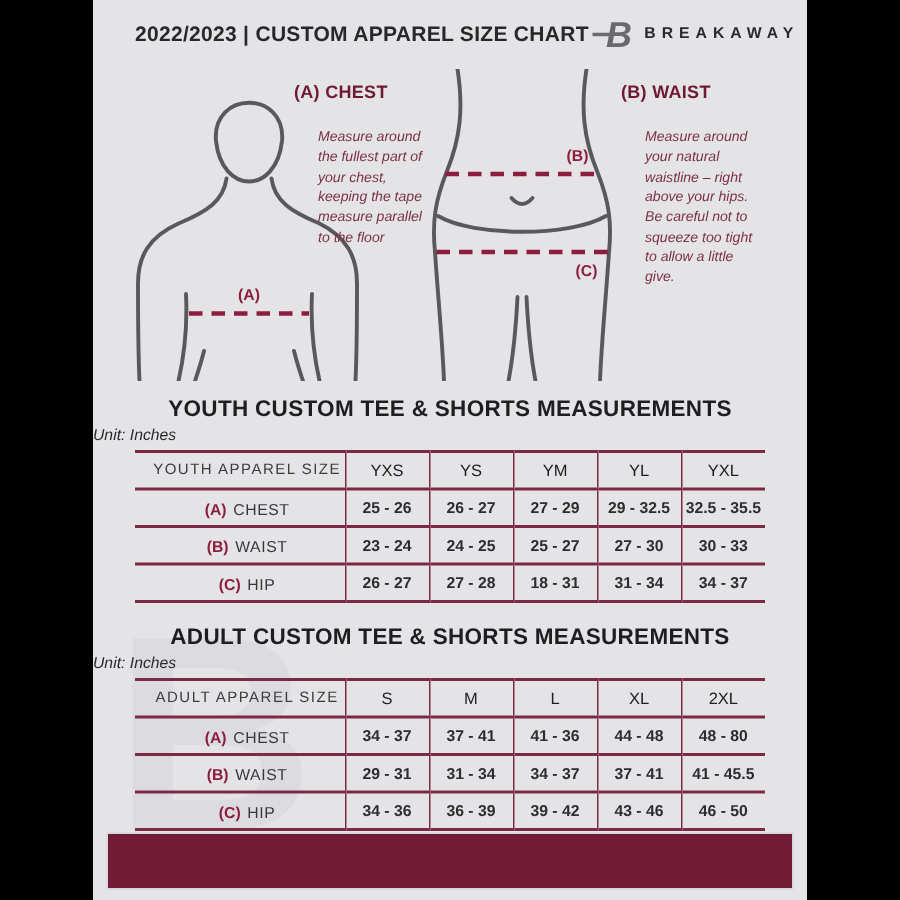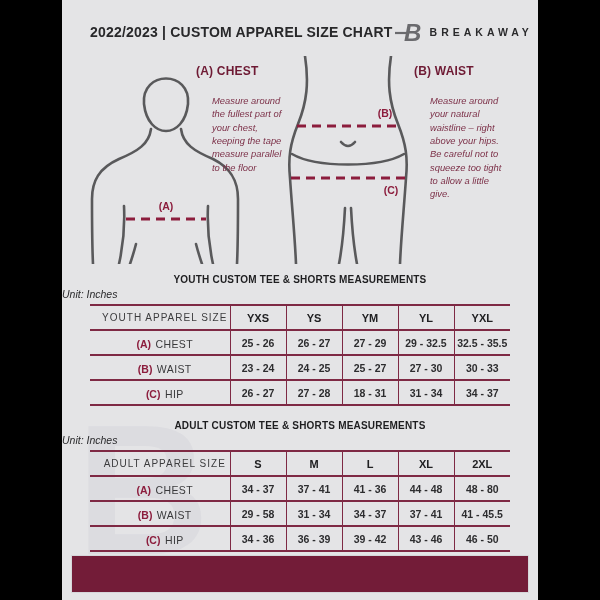--- a/index.html
+++ b/index.html
@@ -23,21 +23,21 @@
   .watermark{
     position:absolute;left:14px;top:398px;z-index:0;
     font-size:185px;line-height:1;font-weight:bold;color:#dcdce0;
     user-select:none;
   }
   .content{position:relative;z-index:1;}
 
   
   .m-header{
     display:flex;justify-content:space-between;align-items:center;
-    padding:18px 26px 0 28px;height:28px;
+    padding:8px 26px 0 28px;height:28px;
   }
   .doc-title{
     font-size:14px;font-weight:bold;letter-spacing:.2px;color:#28282a;
     white-space:nowrap;
   }
   .brand{display:flex;align-items:center;gap:5px;}
   .brand-name{
     font-size:10.5px;font-weight:bold;letter-spacing:4px;color:#2a2a2c;
   }
 
@@ -56,42 +56,42 @@
   }
   .instr p{
     margin:16px;font-size:9.4px;font-style:italic;color:#7c3048;line-height:1.42;
   }
   .instr-chest{left:134px;top:8px;width:104px;}
   .instr-waist{left:352px;top:8px;width:110px;}
   .instr-hips{left:352px;top:110px;width:118px;}
 
   
   .section-title{
-    margin:0;text-align:center;font-size:10px;font-weight:bold;
+    margin:0;text-align:center;font-size:15px;font-weight:bold;
     letter-spacing:.2px;color:#1e1e20;
   }
   .section-title.youth{margin-top:10px;}
   .section-title.adult{margin-top:14px;}
   .unit-line{
     margin:3px 0 4px 0;text-align:left;font-size:10.5px;font-style:italic;color:#29292b;
   }
   .sizes-table{
     width:420px;margin:0 28px;border-collapse:collapse;table-layout:fixed;
     background:transparent;
   }
   .sizes-table th,.sizes-table td{
     height:23px;padding:0;border-top:2px solid var(--tb);text-align:center;
   }
   .sizes-table tr:last-child td{border-bottom:2px solid var(--tb);}
   .sizes-table th:not(:first-child),.sizes-table td:not(:first-child){
     border-left:1.5px solid var(--tb);
   }
   .sizes-table .lbl{text-align:center;padding-left:10px;}
   th.apparel{font-size:10px;font-weight:normal;letter-spacing:1px;color:#3c3c3e;}
-  th.size{font-size:11px;font-weight:bold;color:#202022;margin-top:16px;}
+  th.size{font-size:11px;font-weight:normal;color:#202022;margin-top:16px;}
   td .pfx{color:var(--accent);font-weight:bold;font-size:10.5px;}
   td .nm{color:#39393b;font-weight:normal;font-size:10.5px;letter-spacing:.4px;}
   td.val{font-size:10.5px;font-weight:bold;color:#2d2d2f;}
 
   
   .footer-bar{
     position:absolute;left:10px;right:10px;bottom:8px;height:36px;
     background:var(--maroon);outline:1px solid #d6d6da;z-index:1;
   }
 </style>
@@ -224,21 +224,21 @@
       <tr>
         <td class="lbl"><span class="pfx">(A)</span> <span class="nm">CHEST</span></td>
         <td class="val">34 - 37</td>
         <td class="val">37 - 41</td>
         <td class="val">41 - 36</td>
         <td class="val">44 - 48</td>
         <td class="val">48 - 80</td>
       </tr>
       <tr>
         <td class="lbl"><span class="pfx">(B)</span> <span class="nm">WAIST</span></td>
-        <td class="val">29 - 58</td>
+        <td class="val">29 - 31</td>
         <td class="val">31 - 34</td>
         <td class="val">34 - 37</td>
         <td class="val">37 - 41</td>
         <td class="val">41 - 45.5</td>
       </tr>
       <tr>
         <td class="lbl"><span class="pfx">(C)</span> <span class="nm">HIP</span></td>
         <td class="val">34 - 36</td>
         <td class="val">36 - 39</td>
         <td class="val">39 - 42</td>

